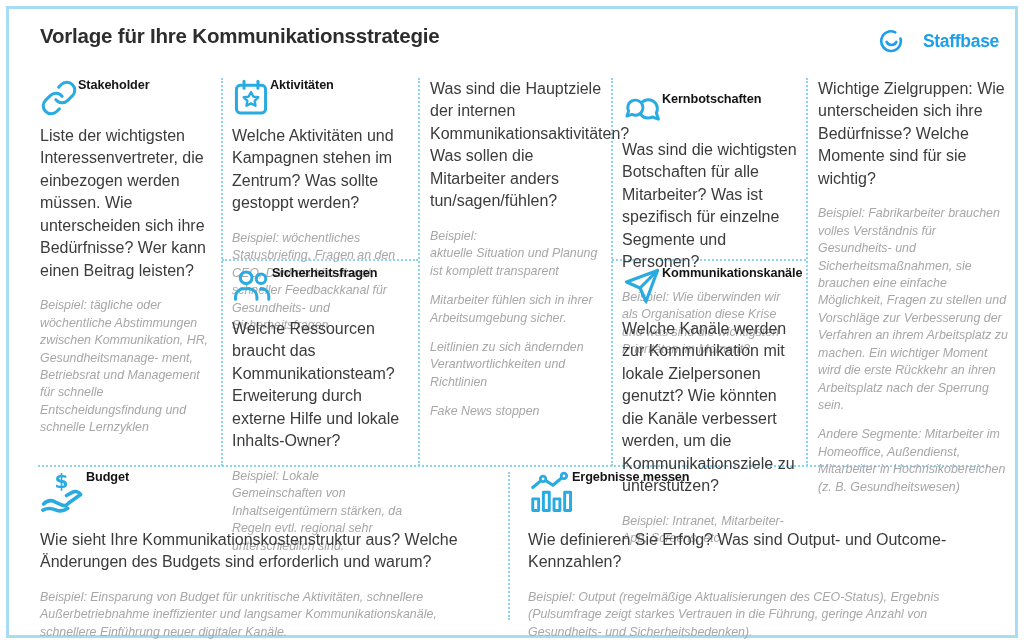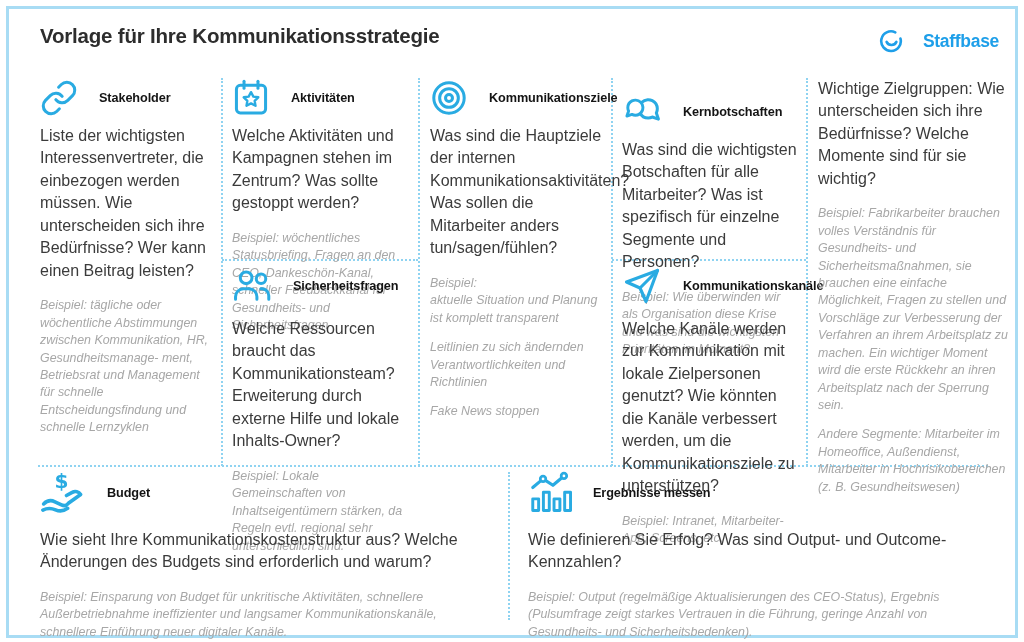--- a/index.html
+++ b/index.html
@@ -20,21 +20,21 @@
   .page-title{position:absolute;left:40px;top:24px;font-size:20.5px;font-weight:700;color:var(--title);letter-spacing:-0.2px}
   .logo{position:absolute;top:29px;right:25px;display:flex;align-items:center;gap:19px}
   .logo-text{font-size:17.5px;font-weight:700;color:var(--logo-blue);letter-spacing:-0.3px}
 
   
   .vline{position:absolute;width:0;border-left:2px dotted var(--dotted)}
   .hline{position:absolute;height:0;border-top:2px dotted var(--dotted)}
 
   
   .block{position:absolute}
-  .sec-head{display:flex;align-items:center;gap:21px;height:40px;margin-bottom:7px}
+  .sec-head{display:flex;gap:0;height:40px;margin-bottom:7px}
   .mid .sec-head{margin-bottom:12px}
   .wide .sec-head{height:46px;margin-bottom:13px}
   .icon{flex:0 0 auto;display:flex;align-items:center;justify-content:center}
   .icon svg{display:block;stroke:var(--accent);fill:none;stroke-width:1.9;stroke-linecap:round;stroke-linejoin:round}
   .sec-title{font-size:12.7px;font-weight:700;color:var(--heading);white-space:nowrap;letter-spacing:-0.1px}
   .body{font-size:16px;line-height:1.405;color:var(--body)}
   .examples{margin-top:15px}
   .example{font-style:italic;color:var(--example);font-size:12.4px;line-height:1.405;margin-bottom:12px;white-space:pre-line}
   .example:last-child{margin-bottom:0}
 </style>
@@ -111,34 +111,25 @@
       </span>
       <h2 class="sec-title">Sicherheitsfragen</h2>
     </header>
     <p class="body">Welche Ressourcen braucht das Kommunikationsteam? Erweiterung durch externe Hilfe und lokale Inhalts-Owner?</p>
     <div class="examples">
         <p class="example">Beispiel: Lokale Gemeinschaften von Inhaltseigentümern stärken, da Regeln evtl. regional sehr unterschiedlich sind.</p>
       </div>
   </section>
 
   <section class="block" style="left:430px;top:78px;width:172px">
-    <header class="sec-head">
-      <span class="icon">
-        <svg width="38" height="38" viewBox="0 0 24 24">
-          <circle cx="12" cy="12" r="9.6"></circle>
-          <circle cx="12" cy="12" r="5.9"></circle>
-          <circle cx="12" cy="12" r="2.2"></circle>
-        </svg>
-      </span>
-      <h2 class="sec-title">Kommunikationsziele</h2>
-    </header>
     <p class="body">Was sind die Hauptziele der internen Kommunikationsaktivitäten? Was sollen die Mitarbeiter anders tun/sagen/fühlen?</p>
     <div class="examples">
         <p class="example">Beispiel:
 aktuelle Situation und Planung ist komplett transparent</p>
+        <p class="example">Mitarbeiter fühlen sich in ihrer Arbeitsumgebung sicher.</p>
         <p class="example">Leitlinien zu sich ändernden Verantwortlichkeiten und Richtlinien</p>
         <p class="example">Fake News stoppen</p>
       </div>
   </section>
 
   <section class="block" style="left:622px;top:92px;width:176px">
     <header class="sec-head">
       <span class="icon">
         <svg width="40" height="38" viewBox="0 0 24 24">
           <g transform="translate(24.4,2.2) scale(-0.68,0.68)">

